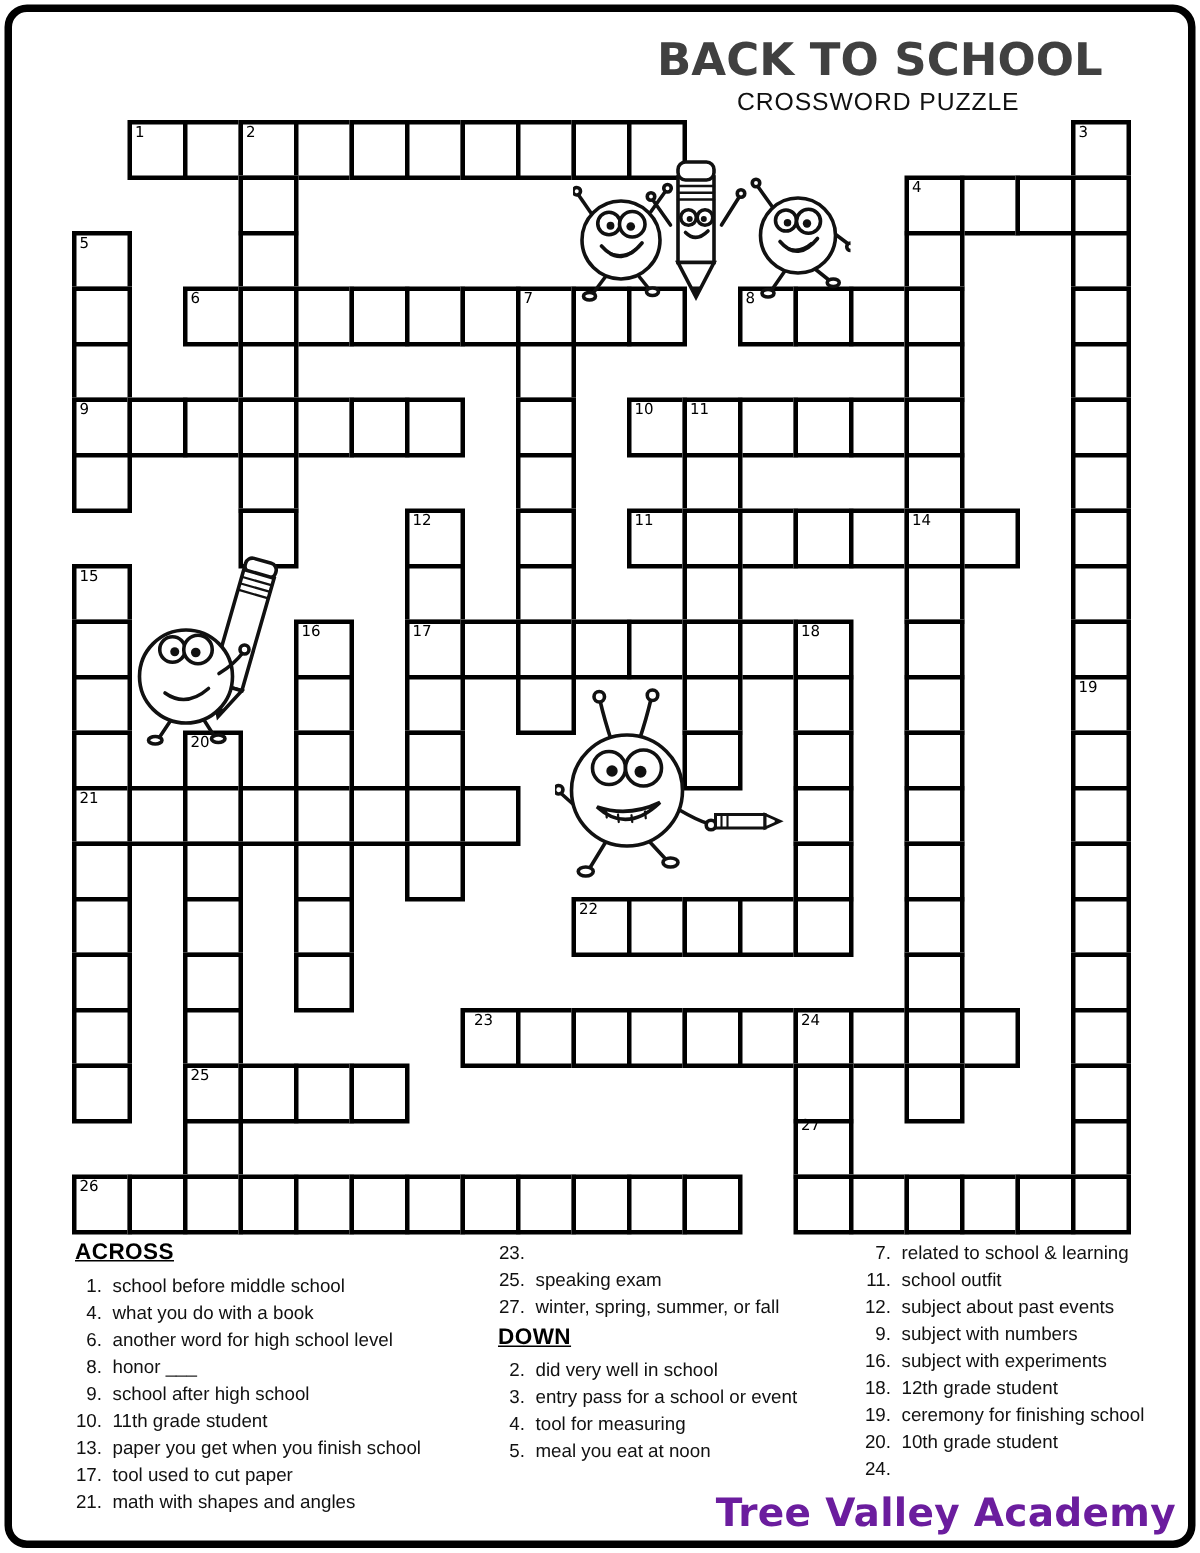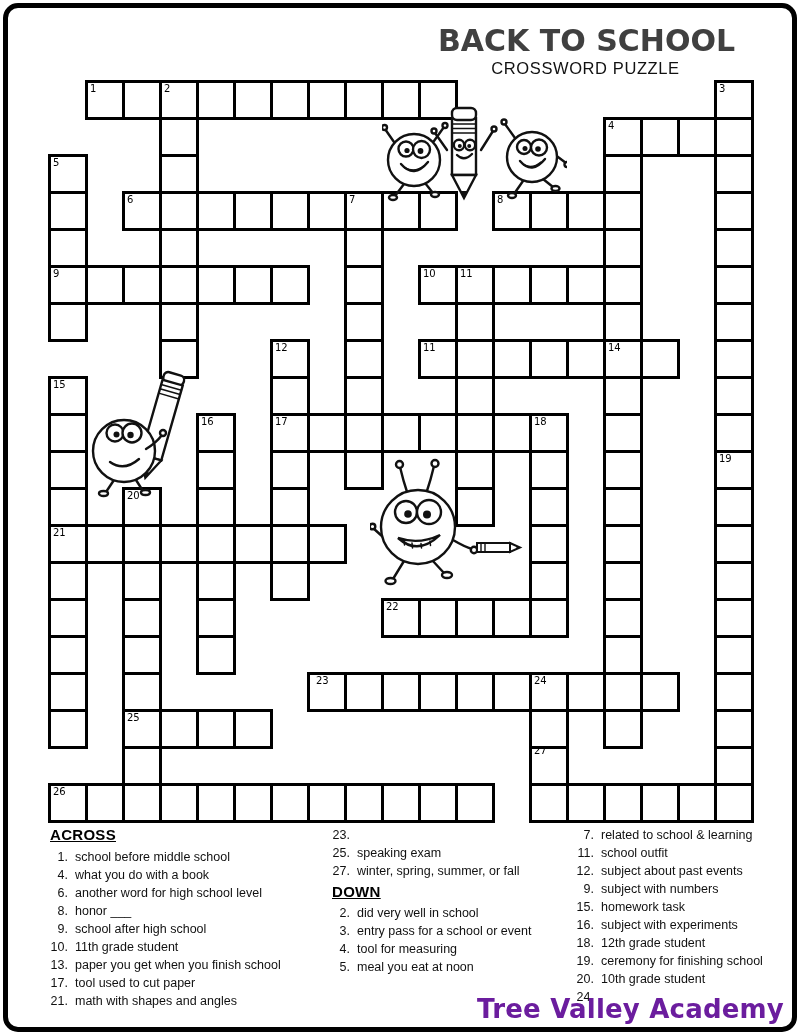--- a/index.html
+++ b/index.html
@@ -472,24 +472,20 @@
           </div>
           <div class="clue">
             <span class="cnum">12.</span>
             <span class="ctext">subject about past events</span>
           </div>
           <div class="clue">
             <span class="cnum">9.</span>
             <span class="ctext">subject with numbers</span>
           </div>
           <div class="clue">
-            <span class="cnum">15.</span>
-            <span class="ctext">homework task</span>
-          </div>
-          <div class="clue">
             <span class="cnum">16.</span>
             <span class="ctext">subject with experiments</span>
           </div>
           <div class="clue">
             <span class="cnum">18.</span>
             <span class="ctext">12th grade student</span>
           </div>
           <div class="clue">
             <span class="cnum">19.</span>
             <span class="ctext">ceremony for finishing school</span>

